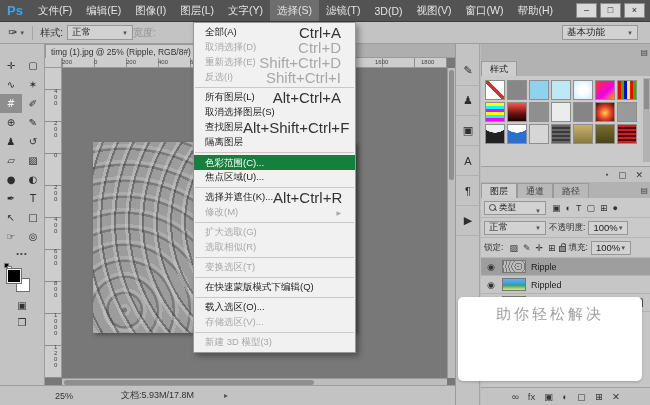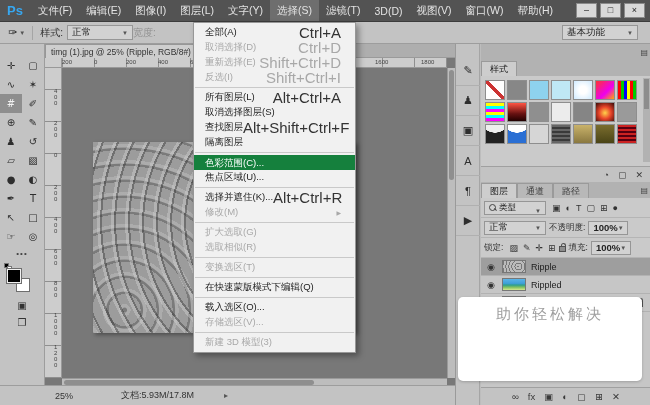--- a/index.html
+++ b/index.html
@@ -91,21 +91,21 @@
   #styles-scroll { position:absolute; right:1px; top:2px; width:7px; height:84px; background:#b2b2b2; }
   #styles-scroll .thumb { position:absolute; left:1px; top:1px; width:5px; height:30px; background:#8d8d8d; }
   #styles-footer { height:16px; background:#c3c3c3; border-top:1px solid #a0a0a0; display:flex; justify-content:flex-end; align-items:center; gap:9px; padding-right:8px; }
   .footer-icon { font-size:9px; color:#3a3a3a; }
   #layers-tabs { height:16px; }
   .row-bar { height:20px; background:#cacaca; display:flex; align-items:center; font-size:8.5px; color:#333; padding:0 3px; gap:3px; border-bottom:1px solid #b5b5b5; }
   #type-dd { width:62px; height:14px; font-size:8.5px;align-items:flex-end; }
   .mini-icons { display:flex; gap:5px; margin-left:3px; }
   .mini-icons span { font-size:9px; color:#333; }
   #blend-dd { width:62px; height:14px; }
-  .val-dd { width:40px; height:14px;font-weight:bold; }
+  .val-dd { width:40px; height:14px; }
   .mag { position:relative; width:7px; height:7px; margin-right:1px; }
   .mag::before { content:''; position:absolute; left:0; top:0; width:5px; height:5px; border:1px solid #444; border-radius:50%; }
   .mag::after { content:''; position:absolute; left:5px; top:5px; width:3px; height:1px; background:#444; transform:rotate(45deg); }
   .lock-ic { position:relative; width:7px; height:6px; background:#8c8c8c; border:1px solid #4f4f4f; margin-top:3px; }
   .lock-ic::before { content:''; position:absolute; left:1px; top:-4px; width:3px; height:3px; border:1px solid #4f4f4f; border-bottom:none; border-radius:3px 3px 0 0; }
   #layers-list { background:#c6c6c6; }
   .layer-row { height:18px; display:flex; align-items:center; gap:5px; padding:0 4px; border-bottom:1px solid #b2b2b2; position:relative; }
   .layer-row.selected { background:#9e9e9e; }
   .eye { font-size:9px; color:#333; width:12px; text-align:center; }
   .layer-thumb { width:24px; height:13px; border:1px solid #777; }

